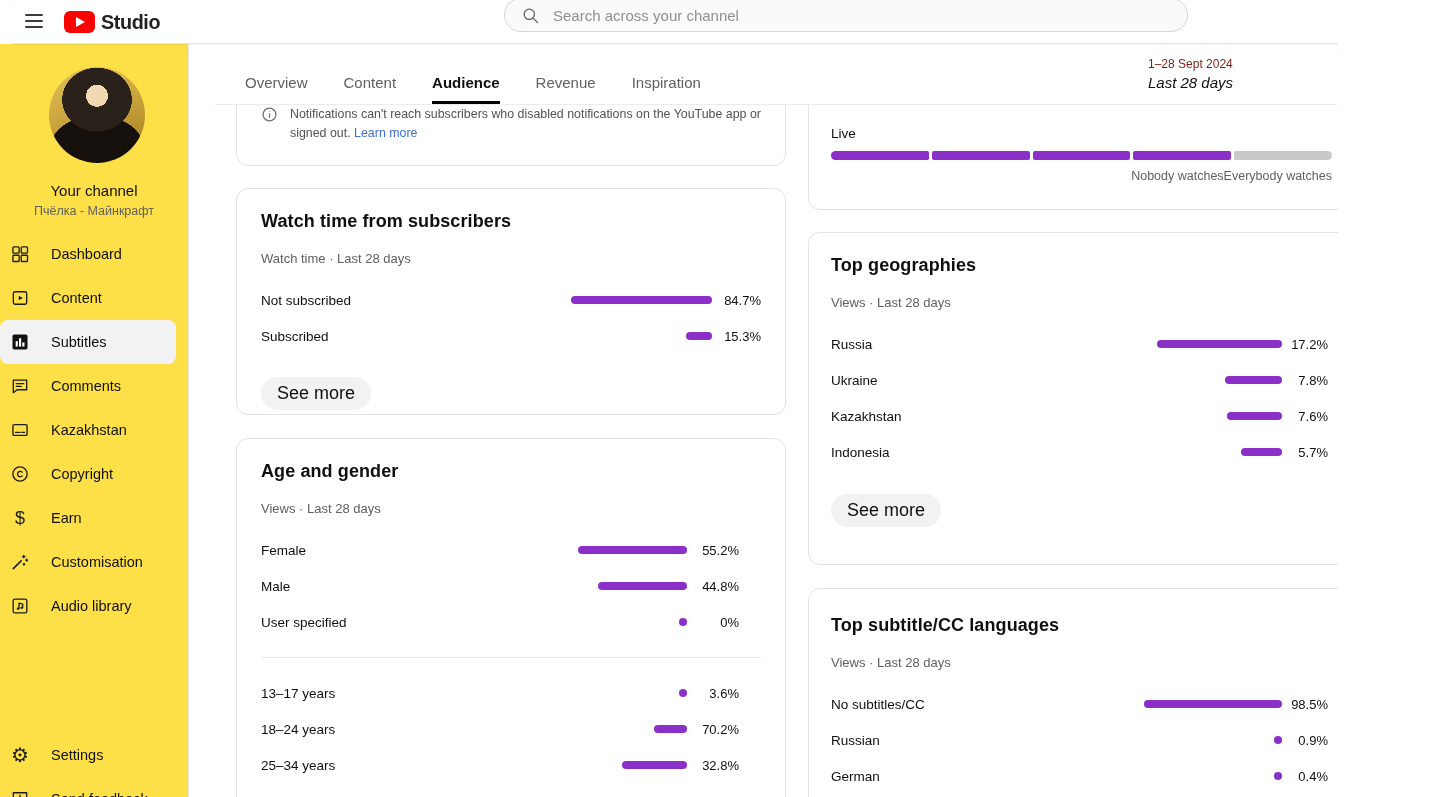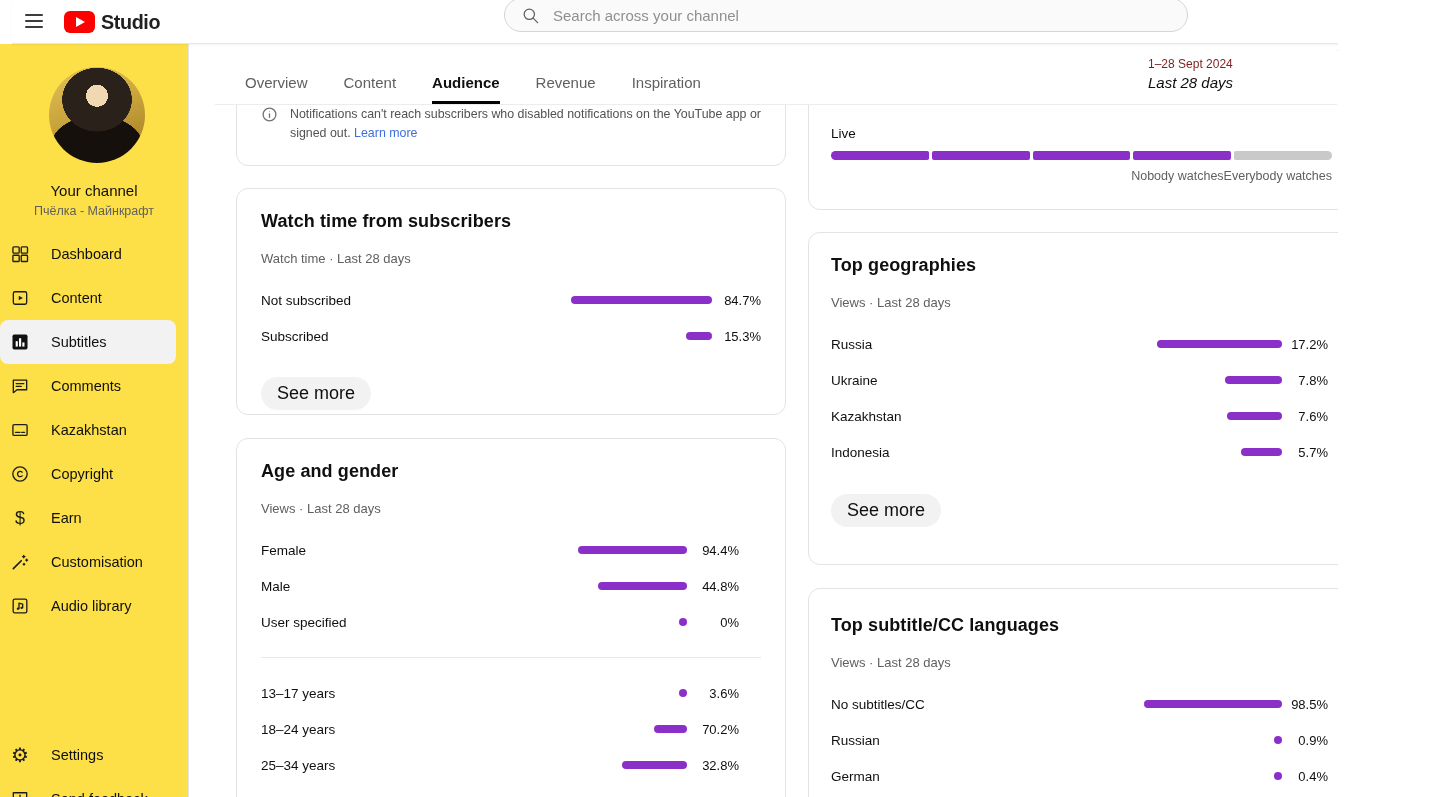--- a/index.html
+++ b/index.html
@@ -334,21 +334,21 @@
 
 <section class="card card-age" id="card-age">
   <h2>Age and gender</h2>
   <div class="sub">Views · Last 28 days</div>
   <div class="rows" id="gender-rows">
       <div class="stat-row">
         <span class="stat-label">Female</span>
         <span class="stat-bar-area">
           <span class="stat-bar" style="width: 109.296px;"></span>
         </span>
-        <span class="stat-value">94.4%</span>
+        <span class="stat-value">55.2%</span>
       </div>
       <div class="stat-row">
         <span class="stat-label">Male</span>
         <span class="stat-bar-area">
           <span class="stat-bar" style="width: 88.704px;"></span>
         </span>
         <span class="stat-value">44.8%</span>
       </div>
       <div class="stat-row">
         <span class="stat-label">User specified</span>

